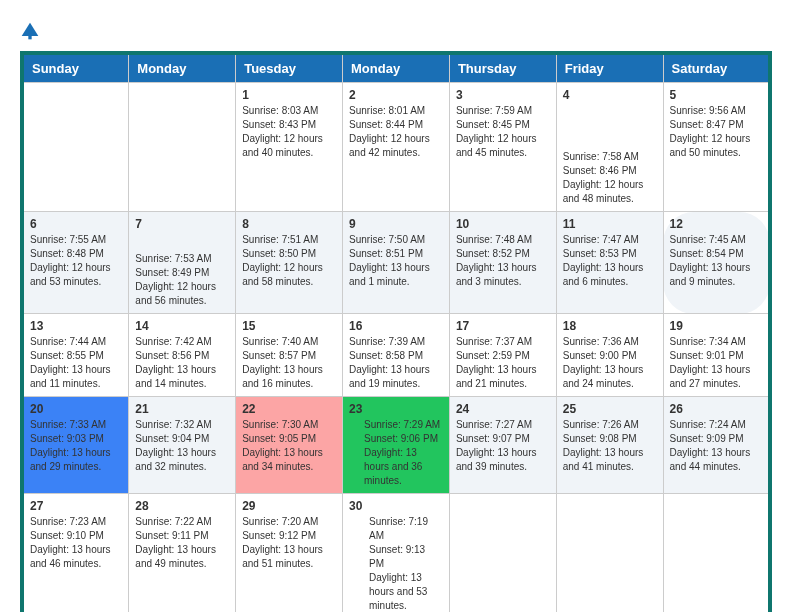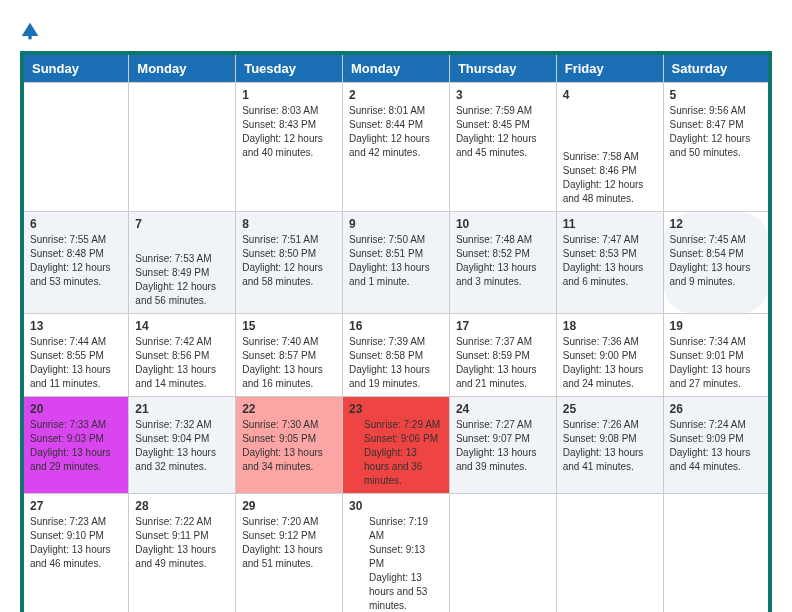--- a/index.html
+++ b/index.html
@@ -224,56 +224,56 @@
         </td>
         <td>
           <span class="day-number">16</span>
           <div class="day-info" style="white-space: pre-line;">Sunrise: 7:39 AM
 Sunset: 8:58 PM
 Daylight: 13 hours and 19 minutes.</div>
         </td>
         <td>
           <span class="day-number">17</span>
           <div class="day-info" style="white-space: pre-line;">Sunrise: 7:37 AM
-Sunset: 8:59 PM
+Sunset: 2:59 PM
 Daylight: 13 hours and 21 minutes.</div>
         </td>
         <td>
           <span class="day-number">18</span>
           <div class="day-info" style="white-space: pre-line;">Sunrise: 7:36 AM
 Sunset: 9:00 PM
 Daylight: 13 hours and 24 minutes.</div>
         </td>
         <td>
           <span class="day-number">19</span>
           <div class="day-info" style="white-space: pre-line;">Sunrise: 7:34 AM
 Sunset: 9:01 PM
 Daylight: 13 hours and 27 minutes.</div>
         </td>
       </tr>
       <tr>
-        <td style="background: #d946ef;">
+        <td style="background: #3b82f6;">
           <span class="day-number">20</span>
           <div class="day-info" style="white-space: pre-line;">Sunrise: 7:33 AM
 Sunset: 9:03 PM
 Daylight: 13 hours and 29 minutes.</div>
         </td>
         <td style="background: rgb(240, 244, 248);">
           <span class="day-number">21</span>
           <div class="day-info" style="white-space: pre-line;">Sunrise: 7:32 AM
 Sunset: 9:04 PM
 Daylight: 13 hours and 32 minutes.</div>
         </td>
         <td style="background: #fca5a5;">
           <span class="day-number">22</span>
           <div class="day-info" style="white-space: pre-line;">Sunrise: 7:30 AM
 Sunset: 9:05 PM
 Daylight: 13 hours and 34 minutes.</div>
         </td>
-        <td style="background: #ef4444;">
+        <td style="background: #22c55e;">
           <span class="day-number">23</span>
           <div class="day-info" style="white-space: pre-line; margin-left: 15px;">Sunrise: 7:29 AM
 Sunset: 9:06 PM
 Daylight: 13 hours and 36 minutes.</div>
         </td>
         <td style="background: rgb(240, 244, 248);">
           <span class="day-number">24</span>
           <div class="day-info" style="white-space: pre-line;">Sunrise: 7:27 AM
 Sunset: 9:07 PM
 Daylight: 13 hours and 39 minutes.</div>

